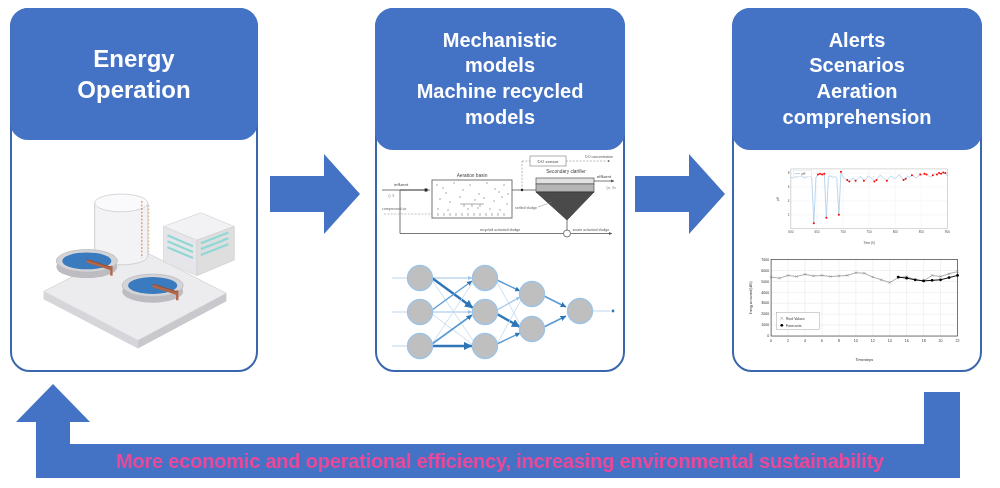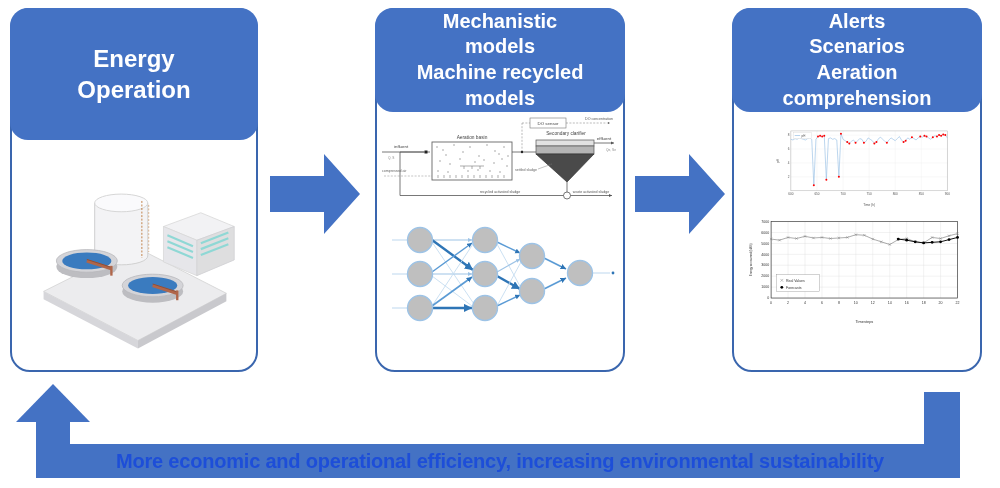--- a/index.html
+++ b/index.html
@@ -4,27 +4,27 @@
 <style>
   html,body{margin:0;padding:0;background:#ffffff;}
   body{font-family:"Liberation Sans",sans-serif;}
   .canvas{position:relative;width:1000px;height:488px;background:#ffffff;overflow:hidden;}
   .box{position:absolute;top:8px;height:364px;background:#ffffff;border:2px solid #3a66ae;border-radius:20px;box-sizing:border-box;}
   .box1{left:10px;width:248px;}
   .box2{left:375px;width:250px;}
   .box3{left:708px;width:250px;margin-left:24px;}
   .box-header{margin:-2px -2px 0 -2px;background:#4472C4;border-radius:18px;color:#ffffff;font-weight:bold;text-align:center;display:flex;flex-direction:column;justify-content:center;}
   .box1 .box-header{height:132px;font-size:24px;line-height:1.3;}
-  .box2 .box-header,.box3 .box-header{height:104px;font-size:20px;line-height:1.28;}
+  .box2 .box-header,.box3 .box-header{height:142px;font-size:20px;line-height:1.28;}
   .box-body{position:relative;width:100%;}
   .flow-arrow{position:absolute;top:150px;width:96px;height:88px;}
   .arrow1{left:268px;}
   .arrow2{left:633px;}
   .bottom-loop{position:absolute;left:0;top:378px;width:1000px;height:110px;}
-  .banner-text{position:absolute;left:40px;right:40px;top:444px;height:34px;display:flex;align-items:center;justify-content:center;color:#1d4ed8;font-weight:bold;font-size:20px;letter-spacing:-0.2px;white-space:nowrap;}
+  .banner-text{position:absolute;left:40px;right:40px;top:444px;height:34px;display:flex;align-items:center;justify-content:center;color:#ec4899;font-weight:bold;font-size:20px;letter-spacing:-0.2px;white-space:nowrap;}
   #wwtp-art{position:absolute;left:0;top:2px;width:244px;height:228px;}
   #process-diagram{position:absolute;left:3px;top:2px;width:240px;height:102px;}
   #nn-art{position:absolute;left:3px;top:104px;width:240px;height:112px;}
   #chart-anomaly{position:absolute;left:40px;top:8px;width:178px;height:94px;}
   #chart-forecast{position:absolute;left:10px;top:104px;width:222px;height:110px;}
   svg text{font-family:"Liberation Sans",sans-serif;}
 </style>
 </head>
 <body>
 

